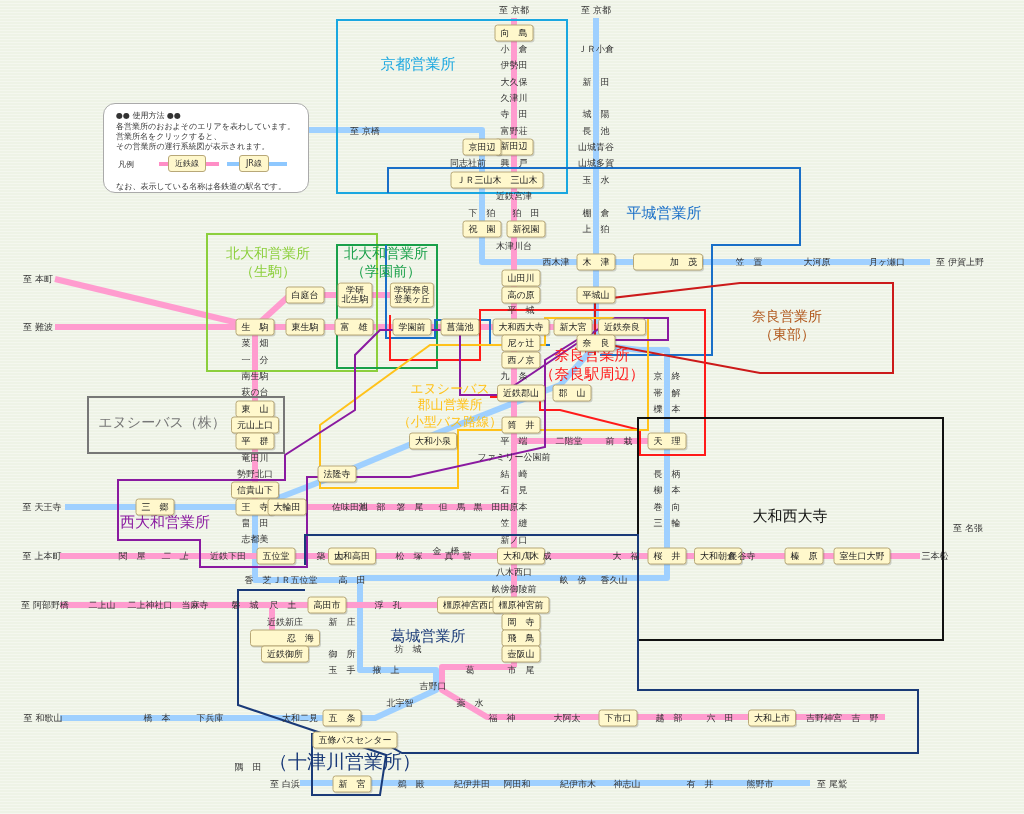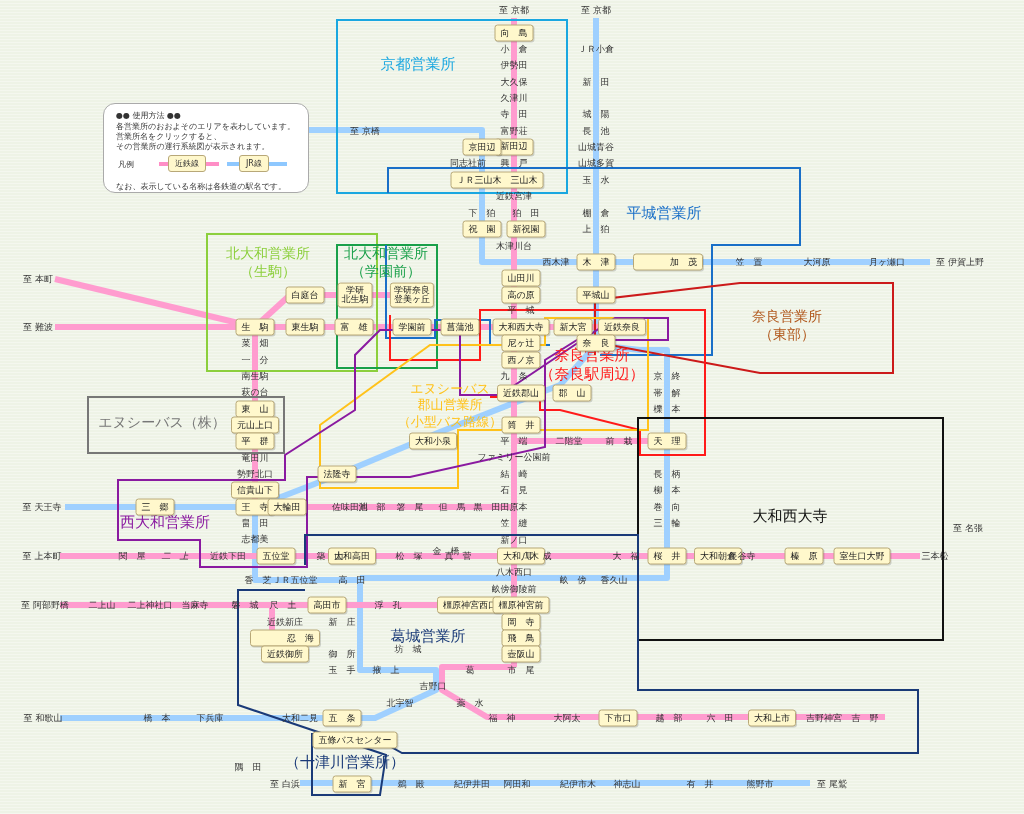--- a/index.html
+++ b/index.html
@@ -102,21 +102,21 @@
   </div>
 <div class="office" style="left:450px;top:405px;font-size:13px;color:#ffc21a;">
     <div>エヌシーバス</div>
     <div>郡山営業所</div>
     <div>（小型バス路線）</div>
   </div>
 <div class="office" style="left:162px;top:423px;font-size:14px;color:#777;"><span>エヌシーバス（株）</span></div>
 <div class="office" style="left:165px;top:522px;font-size:15px;color:#8a1aa0;"><span>西大和営業所</span></div>
 <div class="office" style="left:790px;top:516px;font-size:15px;color:#111;"><span>大和西大寺</span></div>
 <div class="office" style="left:428px;top:636px;font-size:15px;color:#1a3a78;"><span>葛城営業所</span></div>
-<div class="office" style="left:345px;top:762px;font-size:15px;color:#1a3a78;"><span>（十津川営業所）</span></div>
+<div class="office" style="left:345px;top:762px;font-size:19px;color:#1a3a78;"><span>（十津川営業所）</span></div>
 
 <div class="st" style="left:514px;top:10px;">至 京都</div>
 <div class="st" style="left:596px;top:10px;">至 京都</div>
 <div class="st" style="left:365px;top:131px;">至 京橋</div>
 <div class="st" style="left:960px;top:262px;">至 伊賀上野</div>
 <div class="st" style="left:38px;top:279px;">至 本町</div>
 <div class="st" style="left:38px;top:327px;">至 難波</div>
 <div class="st" style="left:42px;top:507px;">至 天王寺</div>
 <div class="st" style="left:42px;top:556px;">至 上本町</div>
 <div class="st" style="left:968px;top:528px;text-align:center;">至 名張</div>

